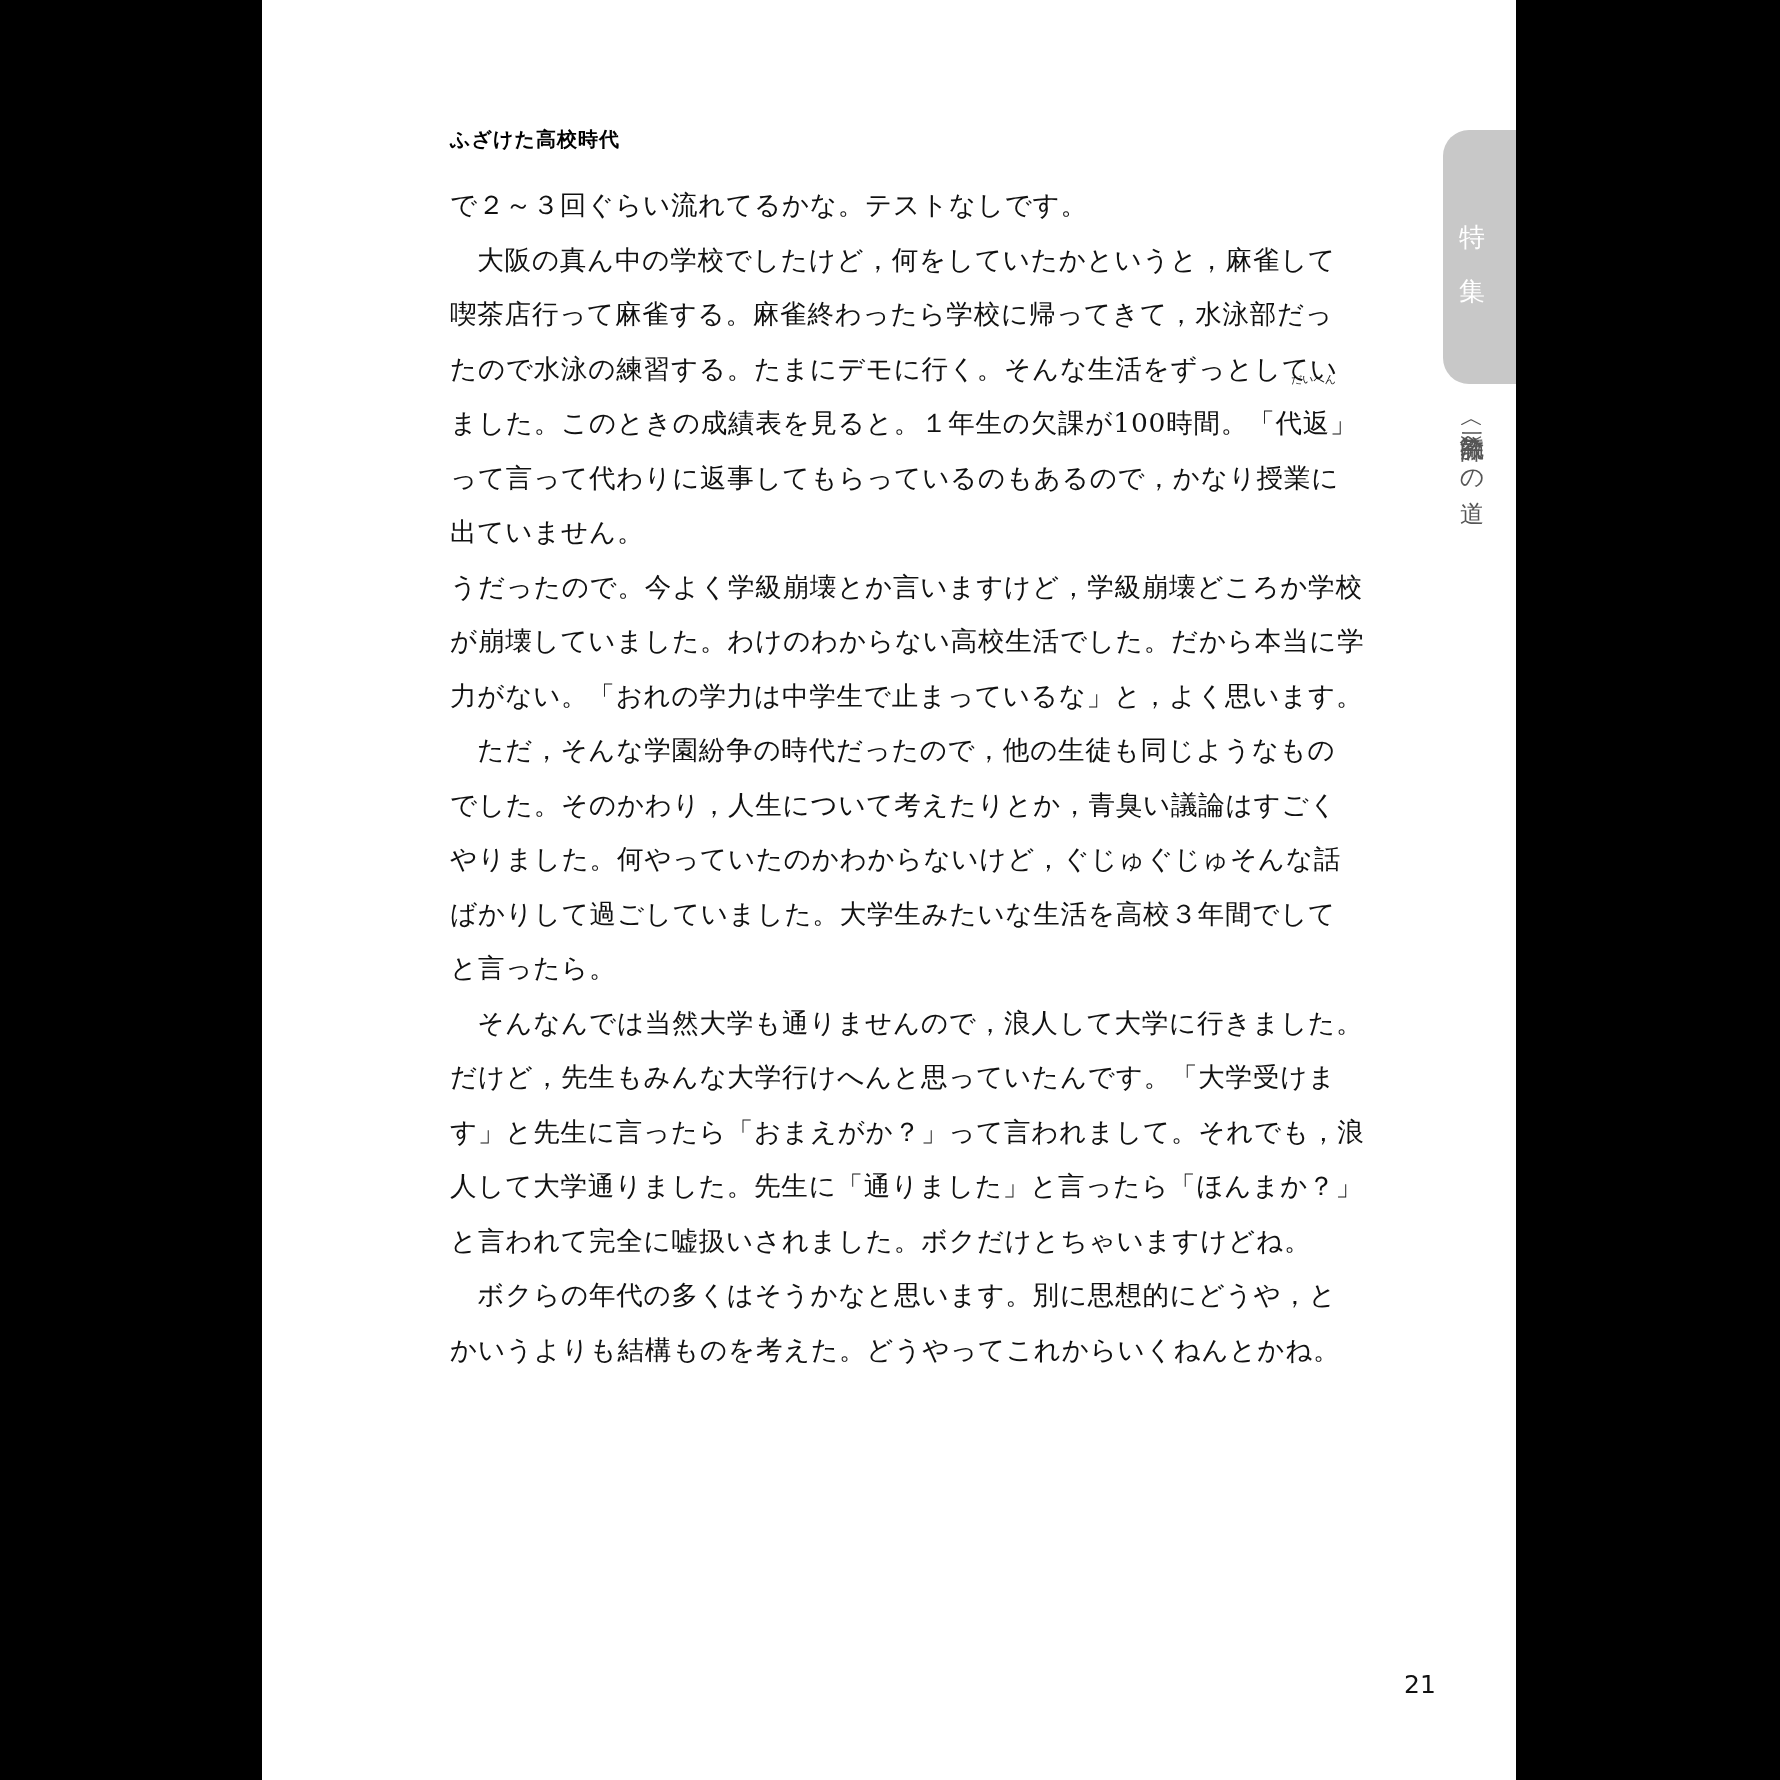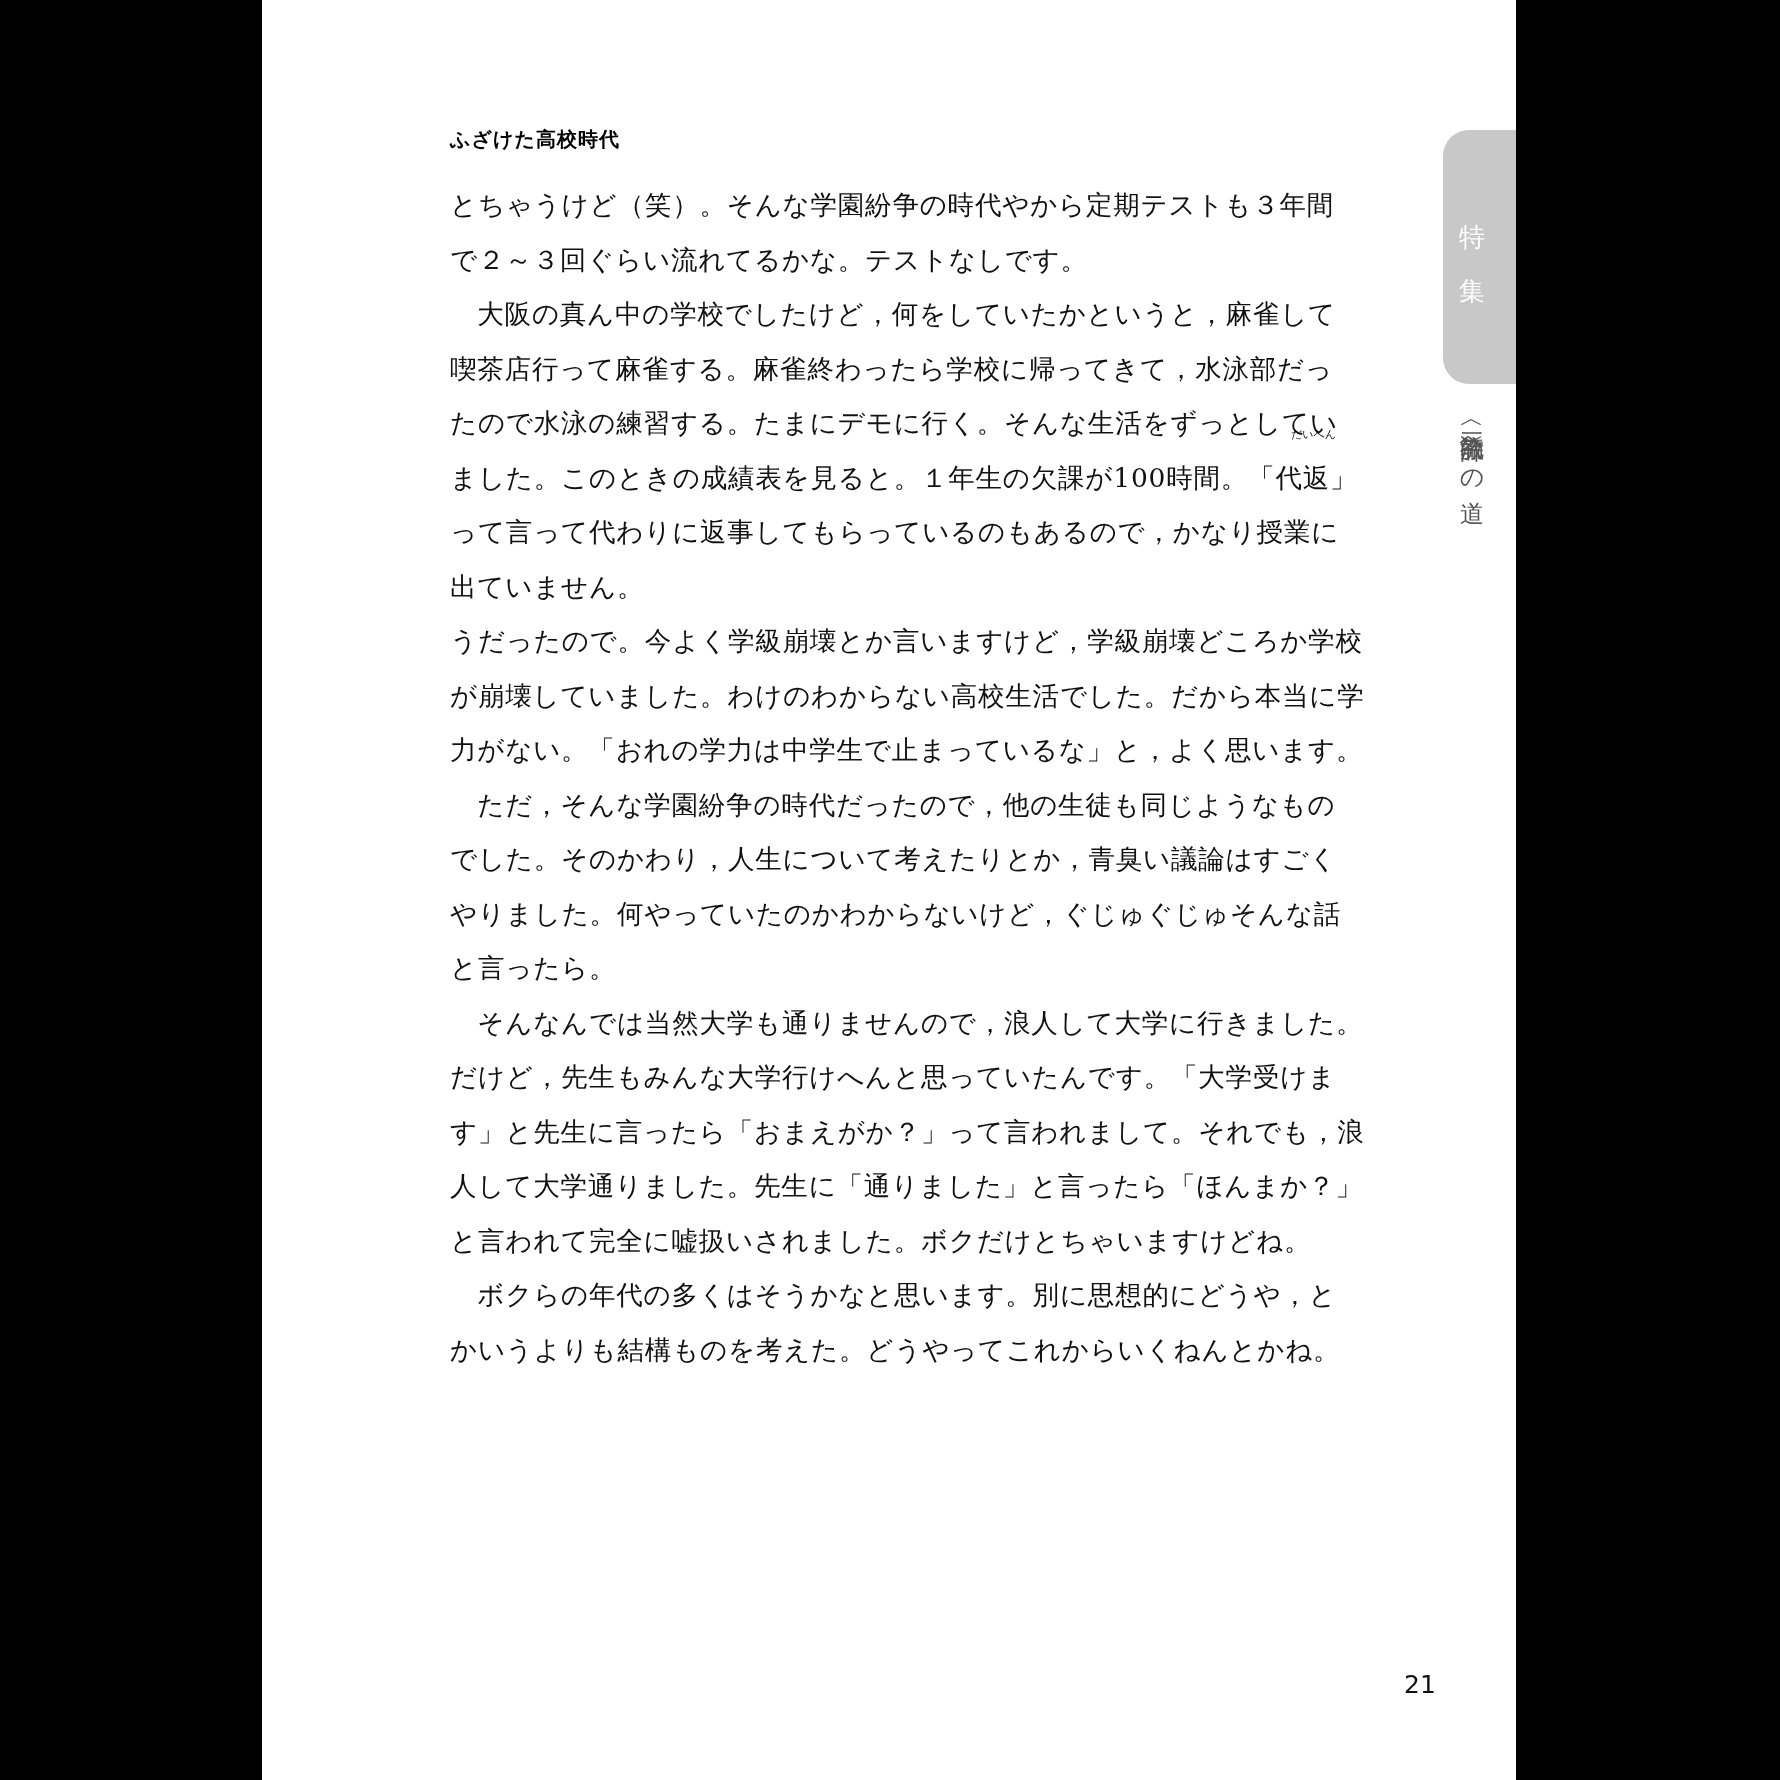--- a/index.html
+++ b/index.html
@@ -25,34 +25,34 @@
               font-size:25px; color:#111; }
 </style>
 </head>
 <body>
 
 <div class="page"></div>
 
 <div class="heading">ふざけた高校時代</div>
 
 <div class="body-text">
-  <div class="line">とちゃうけど（笑）。そんな学園紛争の時代やから定期テストも３年間</div>
   <div class="line">で２～３回ぐらい流れてるかな。テストなしです。</div>
   <div class="line">　大阪の真ん中の学校でしたけど，何をしていたかというと，麻雀して</div>
   <div class="line">喫茶店行って麻雀する。麻雀終わったら学校に帰ってきて，水泳部だっ</div>
   <div class="line">たので水泳の練習する。たまにデモに行く。そんな生活をずっとしてい</div>
   <div class="line"><span>ました。このときの成績表を見ると。１年生の欠課が100時間。「</span><span class="ruby"><span class="rt">だいへん</span><span>代返</span></span><span>」</span></div>
   <div class="line">って言って代わりに返事してもらっているのもあるので，かなり授業に</div>
   <div class="line">出ていません。</div>
   <div class="line">うだったので。今よく学級崩壊とか言いますけど，学級崩壊どころか学校</div>
   <div class="line">が崩壊していました。わけのわからない高校生活でした。だから本当に学</div>
   <div class="line">力がない。「おれの学力は中学生で止まっているな」と，よく思います。</div>
   <div class="line">　ただ，そんな学園紛争の時代だったので，他の生徒も同じようなもの</div>
   <div class="line">でした。そのかわり，人生について考えたりとか，青臭い議論はすごく</div>
   <div class="line">やりました。何やっていたのかわからないけど，ぐじゅぐじゅそんな話</div>
+  <div class="line">ばかりして過ごしていました。大学生みたいな生活を高校３年間でして</div>
   <div class="line">と言ったら。</div>
   <div class="line">　そんなんでは当然大学も通りませんので，浪人して大学に行きました。</div>
   <div class="line">だけど，先生もみんな大学行けへんと思っていたんです。「大学受けま</div>
   <div class="line">す」と先生に言ったら「おまえがか？」って言われまして。それでも，浪</div>
   <div class="line">人して大学通りました。先生に「通りました」と言ったら「ほんまか？」</div>
   <div class="line">と言われて完全に嘘扱いされました。ボクだけとちゃいますけどね。</div>
   <div class="line">　ボクらの年代の多くはそうかなと思います。別に思想的にどうや，と</div>
   <div class="line">かいうよりも結構ものを考えた。どうやってこれからいくねんとかね。</div>
 </div>
 

